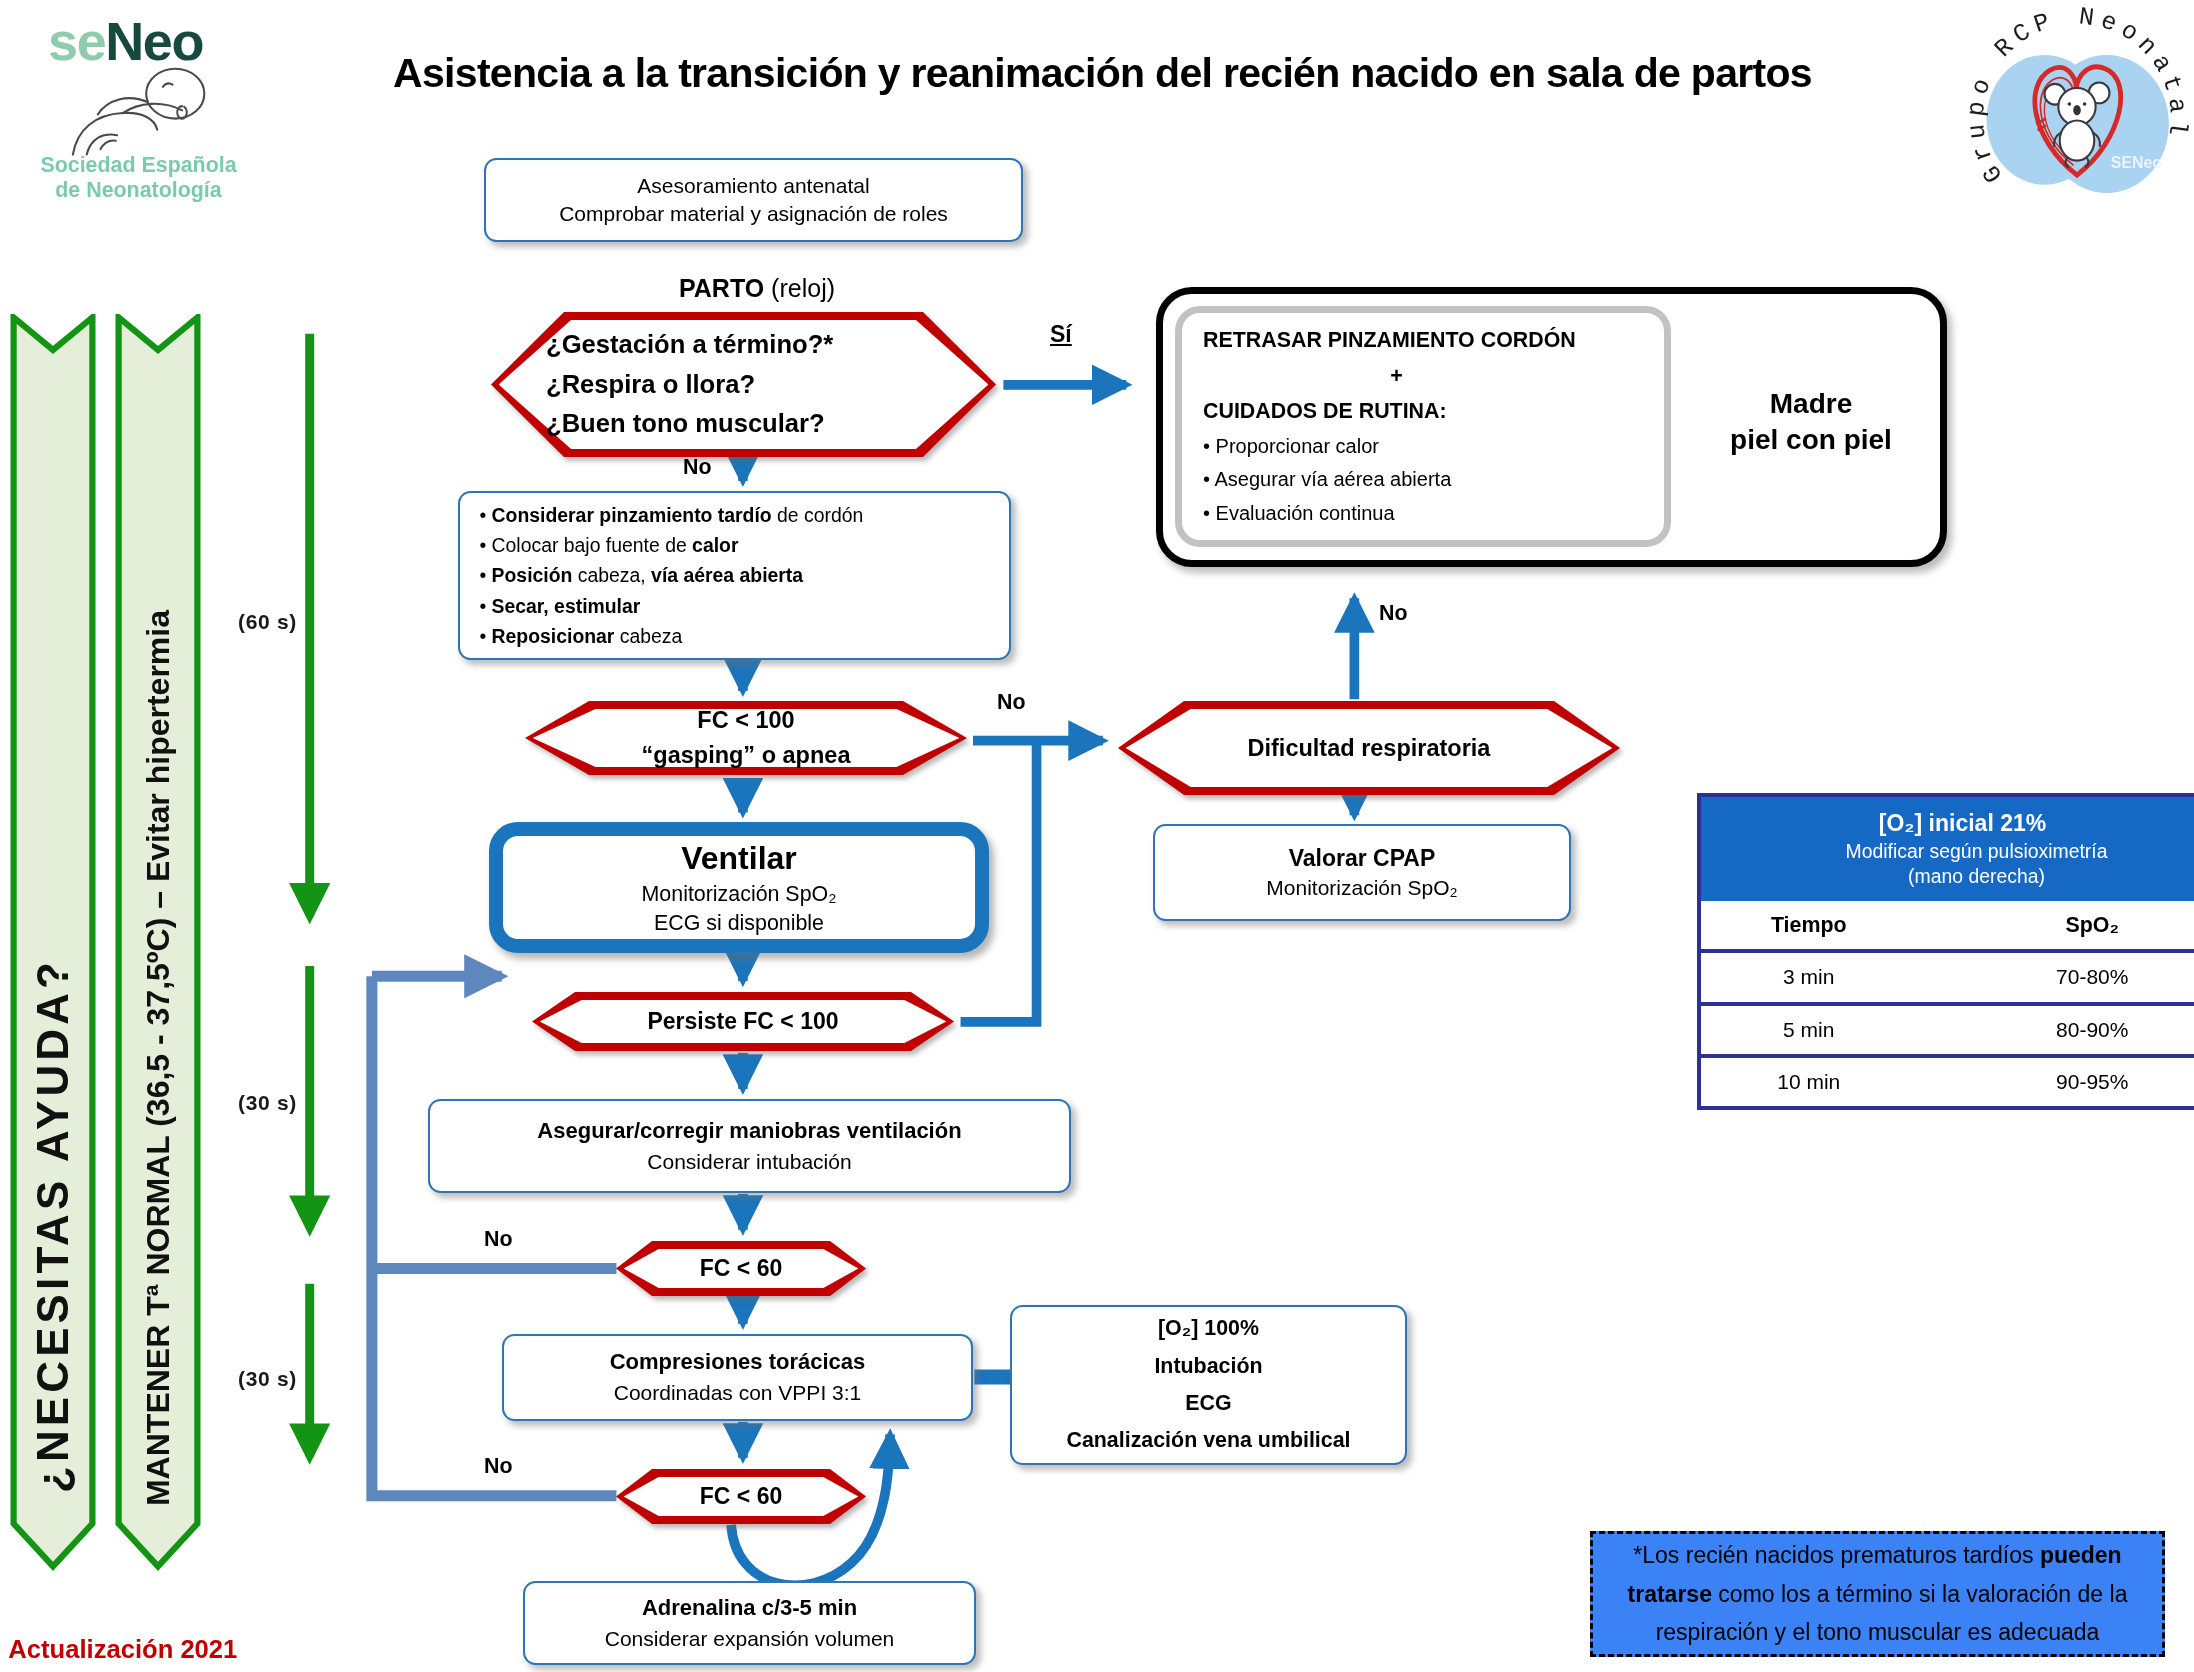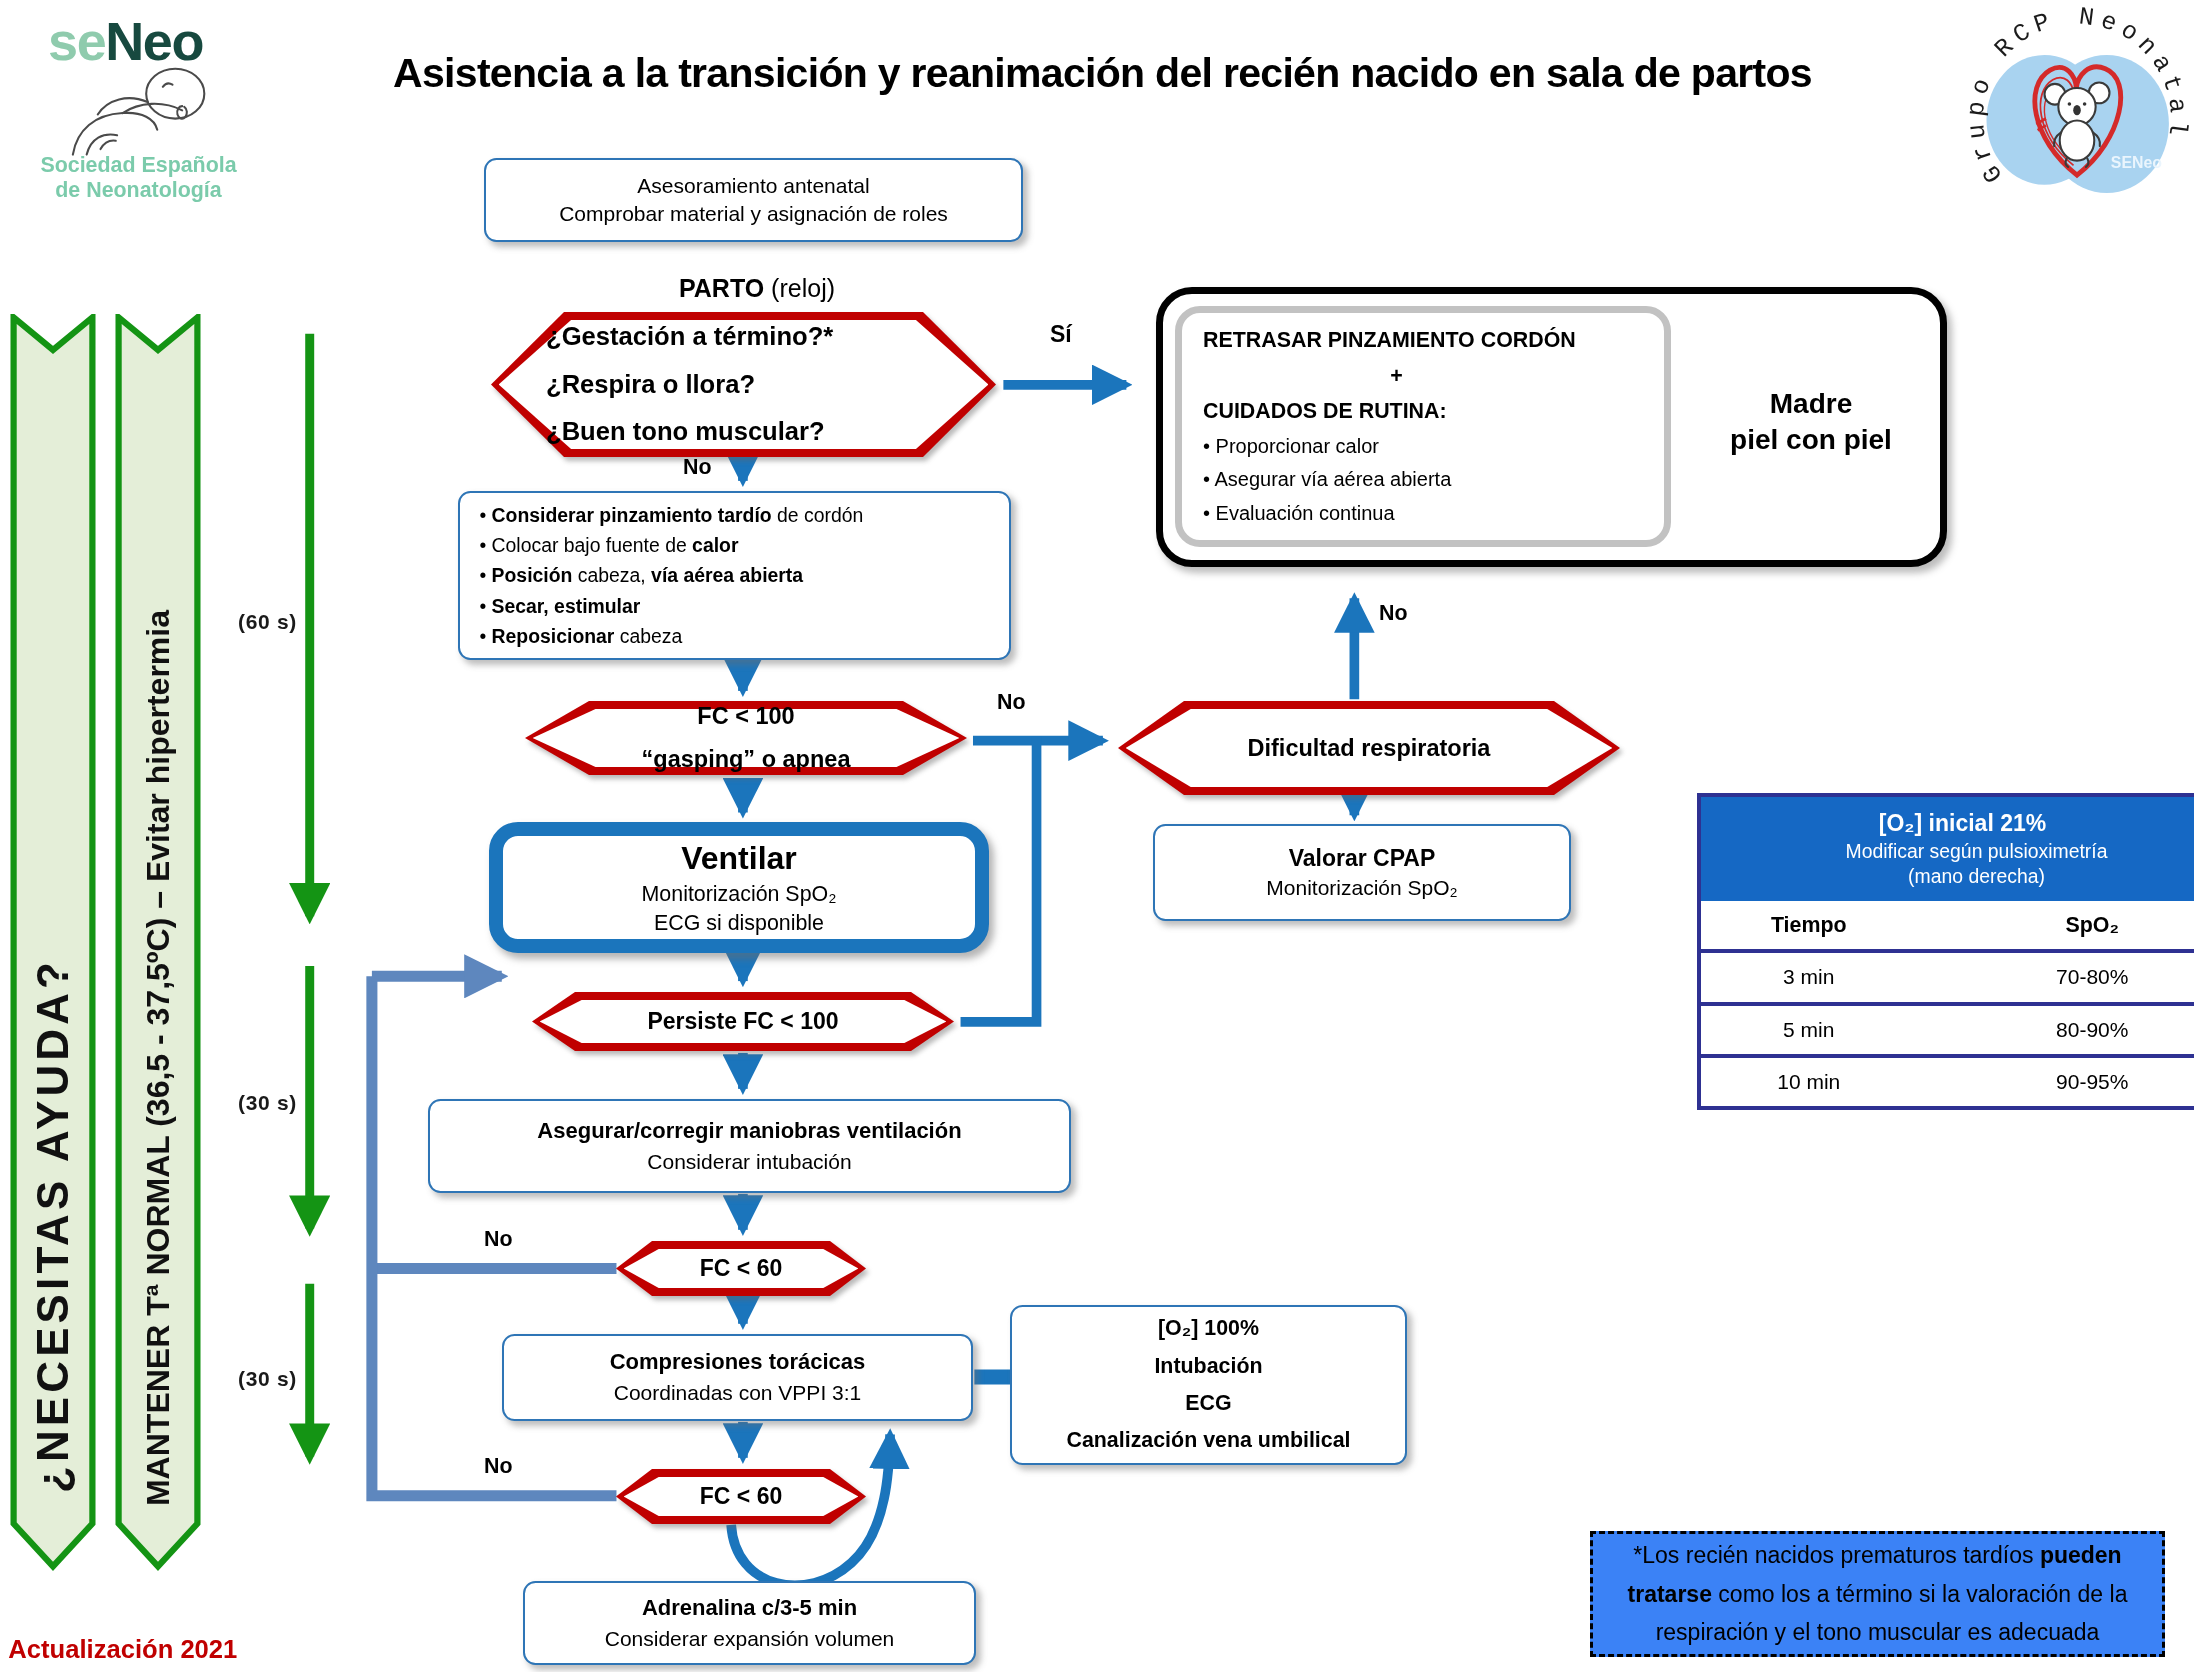--- a/index.html
+++ b/index.html
@@ -28,21 +28,21 @@
   .retrasar-inner .row{font-size:20px;}
   .bullet::before{content:"• ";}
 
   
   .hex{filter:drop-shadow(3.5px 4.1px 2.8px rgba(100,100,100,.45));}
   .hexb,.hexf{position:absolute;
        clip-path:polygon(0 50%,var(--s) 0,calc(100% - var(--s)) 0,100% 50%,calc(100% - var(--s)) 100%,var(--s) 100%);}
   .hexb{inset:0;background:#C00000;}
   .hexf{inset:7.6px;background:#fff;}
   .hext{position:absolute;inset:0;display:flex;flex-direction:column;align-items:center;
-        justify-content:center;font-weight:bold;text-align:center;gap:8px;}
+        justify-content:center;font-weight:bold;text-align:center;}
   .hext.left{align-items:flex-start;text-align:left;padding-left:55px;}
 
   .lab{font-weight:bold;font-size:21.4px;}
 
   
   .o2t{border:4.1px solid #2E3192;background:#fff;display:flex;flex-direction:column;}
   .o2h{background:#1568C4;color:#fff;height:104px;display:flex;flex-direction:column;
        align-items:center;justify-content:center;text-align:center;line-height:1.3;}
   .o2h .h1{font-weight:bold;font-size:23px;}
   .o2h .h2{font-size:19.4px;margin-left:28px;}
@@ -194,21 +194,21 @@
   <div class="abs z2 hex" style="left:491px;top:312px;width:505px;height:145px;--s:73px;">
     <div class="hexb"></div>
       <div class="hexf"></div>
     <div class="hext left" style="font-size:25.6px;line-height:1.55;">
       <div>¿Gestación a término?*</div>
       <div>¿Respira o llora?</div>
       <div>¿Buen tono muscular?</div>
     </div>
   </div>
 
-  <div class="abs z2 lab" style="left:1050px;top:321px;font-size:23px;">Sí</div>
+  <div class="abs z2 lab" style="left:1050px;top:321px;font-size:23px;text-decoration:underline;">Sí</div>
   <div class="abs z2 lab" style="left:683px;top:455px;">No</div>
 
   <div class="abs z2 retrasar-outer" style="left:1156px;top:287px;width:791px;height:280px;"></div>
   <div class="abs z2 retrasar-inner" style="left:1175px;top:306px;width:496px;height:241px;">
     <div class="row" style="font-weight:bold;font-size:21.4px;">RETRASAR PINZAMIENTO CORDÓN</div>
     <div class="row" style="font-weight:bold;font-size:21.4px;text-align:center;width:387px;">+</div>
     <div class="row" style="font-weight:bold;font-size:21.4px;">CUIDADOS DE RUTINA:</div>
     <div class="row bullet">Proporcionar calor</div>
     <div class="row bullet">Asegurar vía aérea abierta</div>
     <div class="row bullet">Evaluación continua</div>

